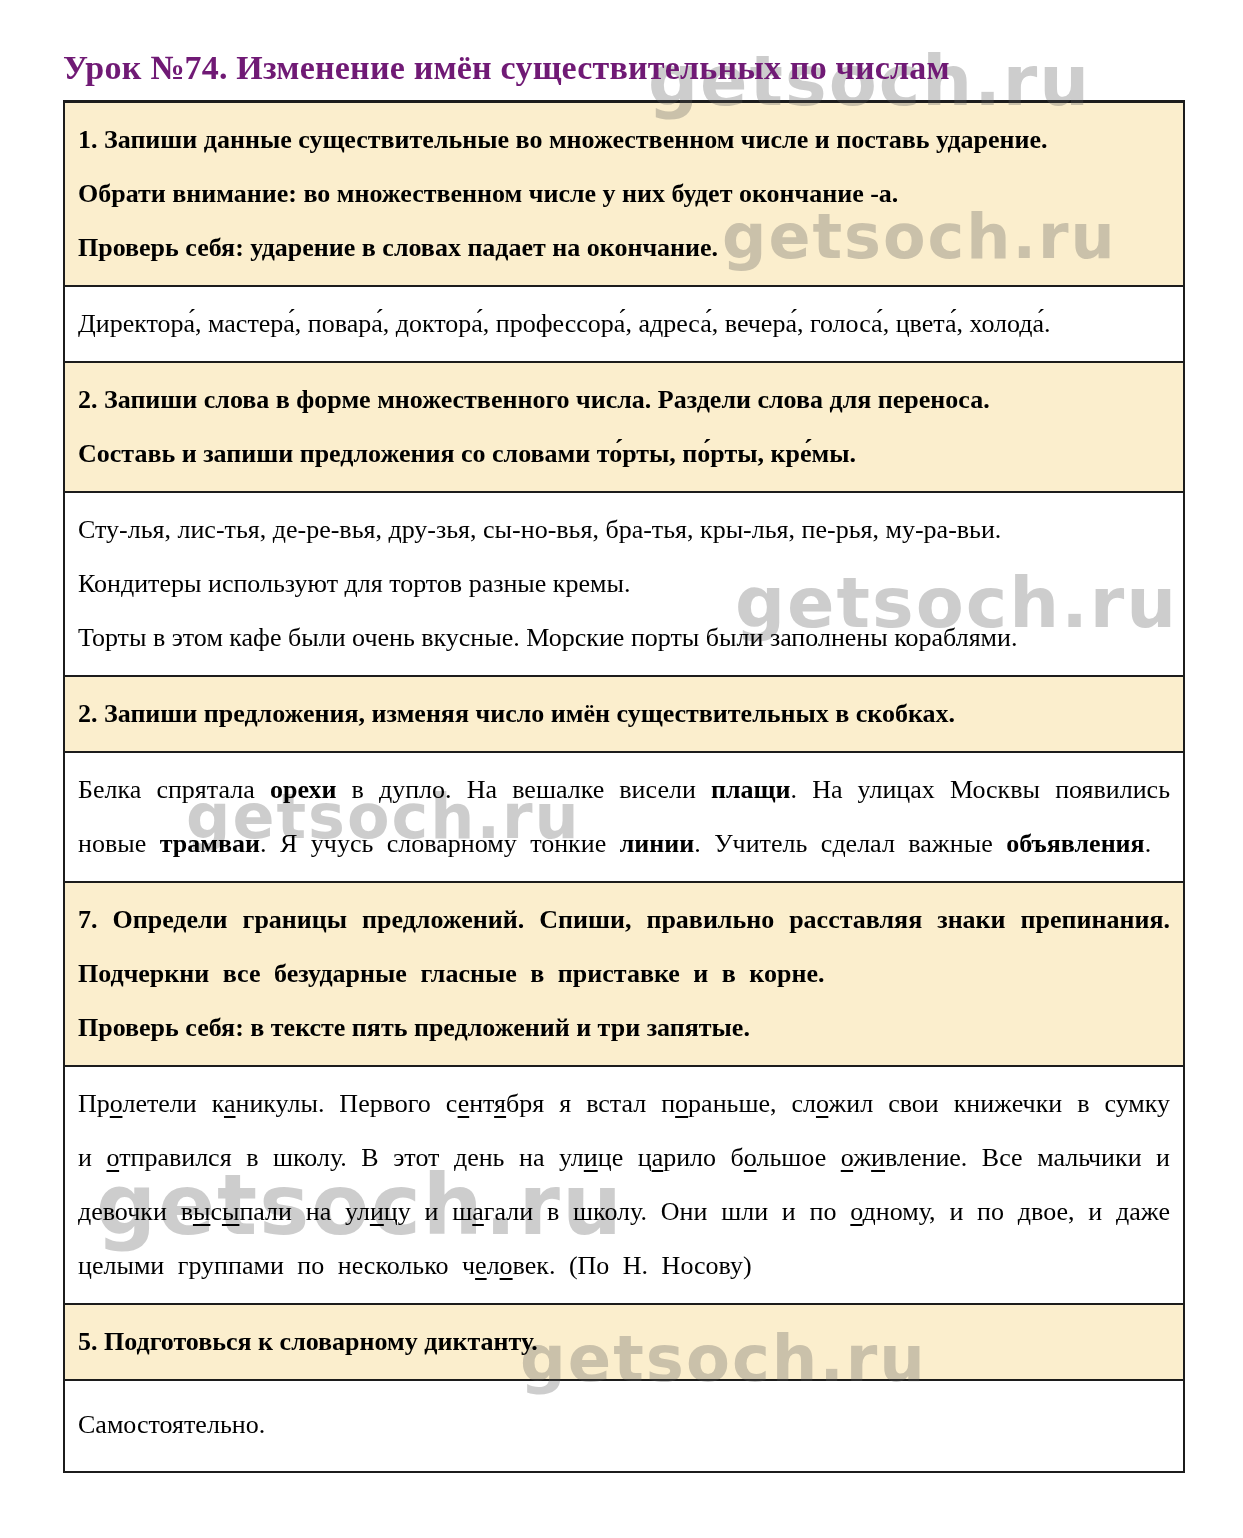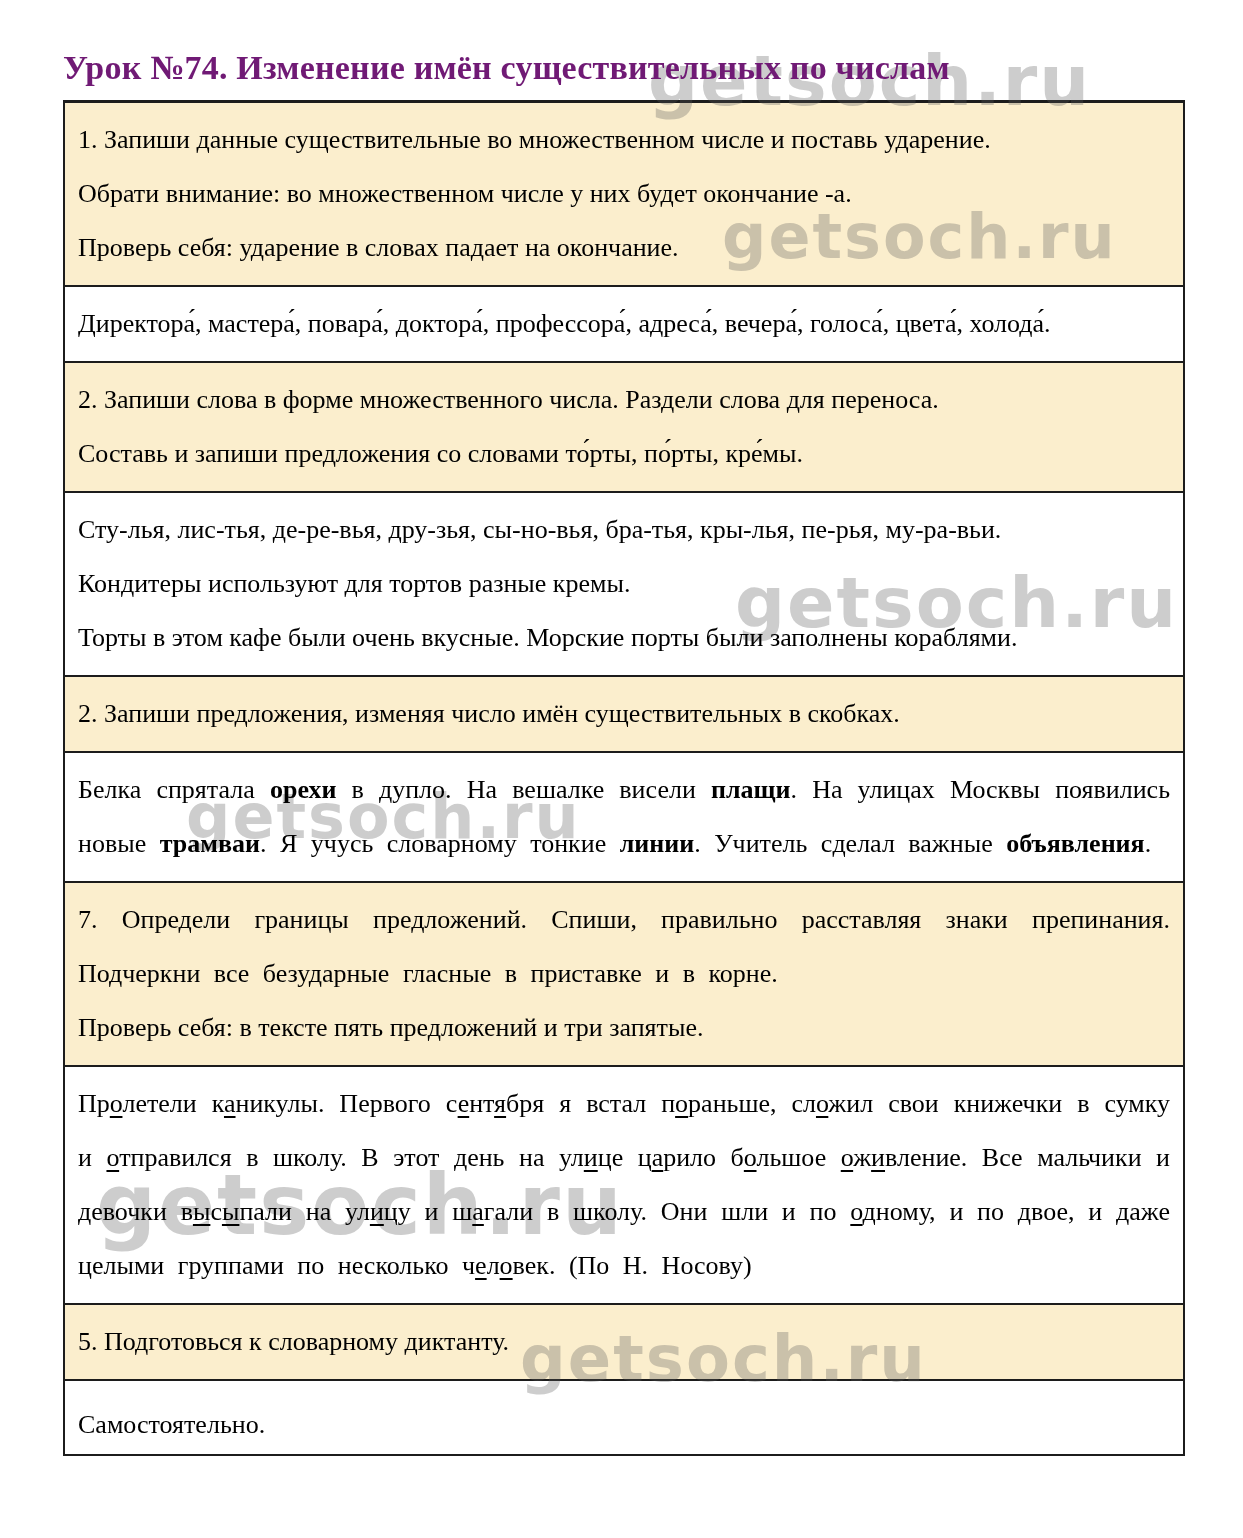--- a/index.html
+++ b/index.html
@@ -14,23 +14,23 @@
     position:absolute;left:63px;top:26px;
     font-size:34px;font-weight:bold;color:#701a75;
     z-index:2;letter-spacing:0.2px;white-space:nowrap;
   }
   .table{
     position:absolute;left:63px;top:100px;width:1122px;
     border:2px solid #1c1c1c;border-top-width:3px;
     box-sizing:border-box;background:transparent;
   }
   .row{border-bottom:2px solid #1c1c1c;padding:10px 13px;}
-  .row:last-child{border-bottom:none;padding-top:17px;padding-bottom:2px;font-family:Liberation Serif, serif;}
+  .row:last-child{border-bottom:none;padding-top:17px;padding-bottom:19px;font-family:Liberation Serif, serif;}
   .row.task{background:#fbeecd;}
-  .row.task .para{font-weight:normal;}
+  .row.task .para{font-weight:bold;}
   .para{
     margin:0;font-size:26px;line-height:54px;color:#000;
     position:relative;z-index:2;
   }
   .justify{text-align:justify;word-spacing:7px;}
   .b{font-weight:bold;margin-top:43px;}
   .u{text-decoration:underline;text-underline-offset:4px;text-decoration-thickness:2px;}
   .wm{
     position:absolute;
     font-family:"DejaVu Sans", sans-serif;

